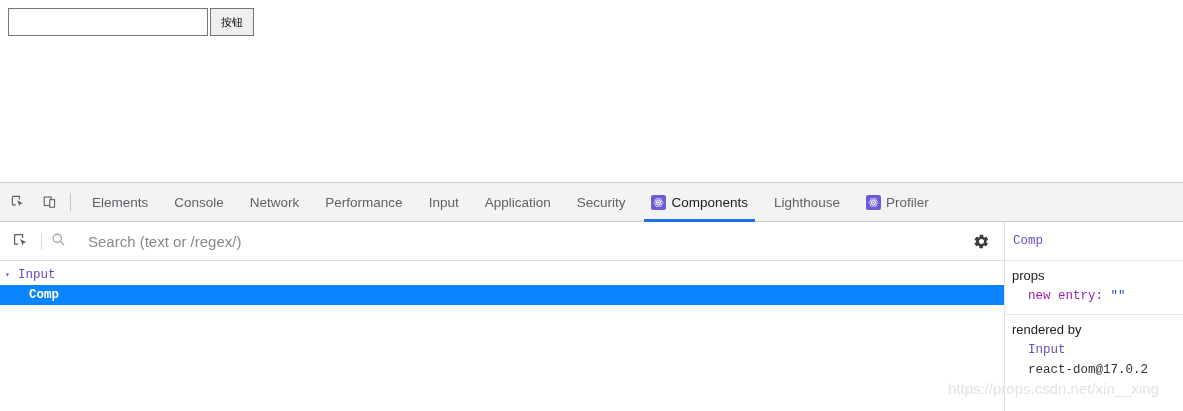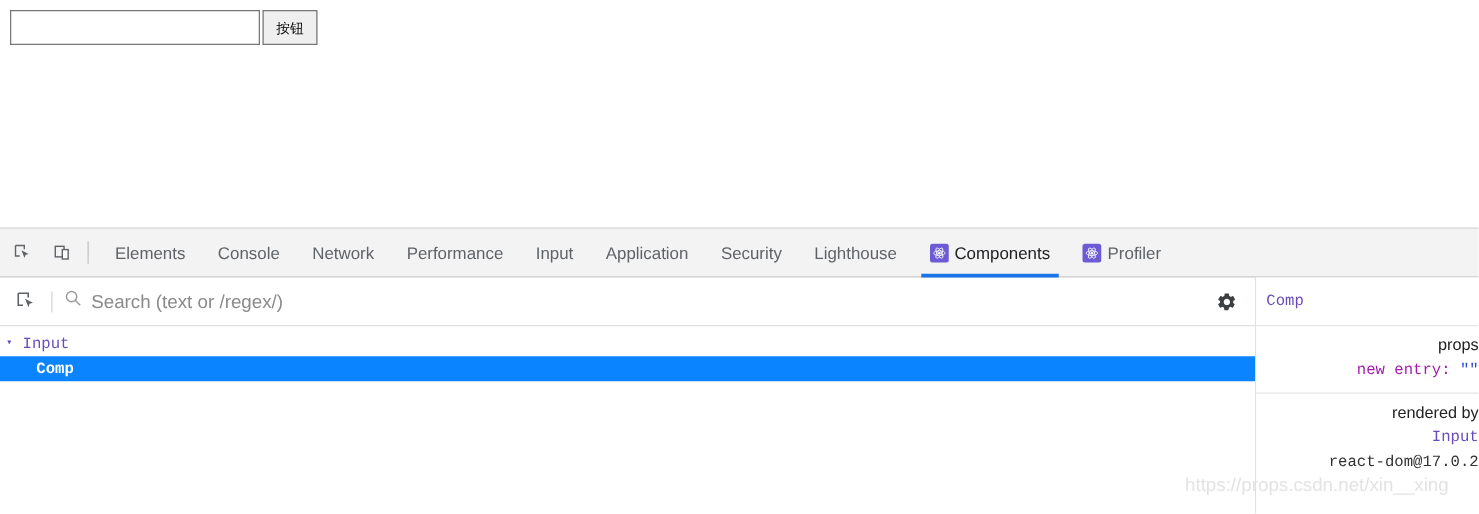--- a/index.html
+++ b/index.html
@@ -158,21 +158,21 @@
   }
   .rdt-vsep {
     width: 1px; height: 17px;
     background: #d7d7d7;
     margin: 0 9px 0 5px;
   }
   .rdt-search-wrap {
     flex: 1;
     display: flex;
     align-items: center;
-    gap: 5px;
+    gap: 20px;
   }
   .rdt-search-input {
     flex: 1;
     border: none;
     outline: none;
     font-family: "Liberation Sans", sans-serif;
     font-size: 15px;
     color: #333;
     background: transparent;
   }
@@ -231,21 +231,20 @@
     padding-left: 8px;
     border-bottom: 1px solid #e6e6e6;
     box-sizing: border-box;
     font-family: "Liberation Mono", monospace;
     font-size: 12.5px;
     color: #6a4bbc;
   }
   .insp-section {
     padding: 7px 0 8px 4px;
     border-bottom: 1px solid #e6e6e6;
-    text-align: right;
   }
   .insp-section.last { border-bottom: none; }
   .insp-title {
     font-family: "Liberation Sans", sans-serif;
     font-size: 13px;
     color: #222;
     padding-left: 3px;
     margin-bottom: 3px;
   }
   .insp-row {
@@ -317,35 +316,35 @@
         </div>
         <div class="dt-tab">
           <span>Input</span>
         </div>
         <div class="dt-tab">
           <span>Application</span>
         </div>
         <div class="dt-tab">
           <span>Security</span>
         </div>
-        <div class="dt-tab">
-          <span>Lighthouse</span>
-        </div>
         <div class="dt-tab active">
           <span class="react-icon">
             <svg width="11" height="11" viewBox="0 0 24 24">
               <circle cx="12" cy="12" r="2.3" fill="#ffffff"></circle>
               <ellipse cx="12" cy="12" rx="10" ry="4.1" fill="none" stroke="#ffffff" stroke-width="1.4"></ellipse>
               <ellipse cx="12" cy="12" rx="10" ry="4.1" fill="none" stroke="#ffffff" stroke-width="1.4" transform="rotate(60 12 12)"></ellipse>
               <ellipse cx="12" cy="12" rx="10" ry="4.1" fill="none" stroke="#ffffff" stroke-width="1.4" transform="rotate(120 12 12)"></ellipse>
             </svg>
           </span>
           <span>Components</span>
         </div>
         <div class="dt-tab">
+          <span>Lighthouse</span>
+        </div>
+        <div class="dt-tab">
           <span class="react-icon">
             <svg width="11" height="11" viewBox="0 0 24 24">
               <circle cx="12" cy="12" r="2.3" fill="#ffffff"></circle>
               <ellipse cx="12" cy="12" rx="10" ry="4.1" fill="none" stroke="#ffffff" stroke-width="1.4"></ellipse>
               <ellipse cx="12" cy="12" rx="10" ry="4.1" fill="none" stroke="#ffffff" stroke-width="1.4" transform="rotate(60 12 12)"></ellipse>
               <ellipse cx="12" cy="12" rx="10" ry="4.1" fill="none" stroke="#ffffff" stroke-width="1.4" transform="rotate(120 12 12)"></ellipse>
             </svg>
           </span>
           <span>Profiler</span>
         </div>

